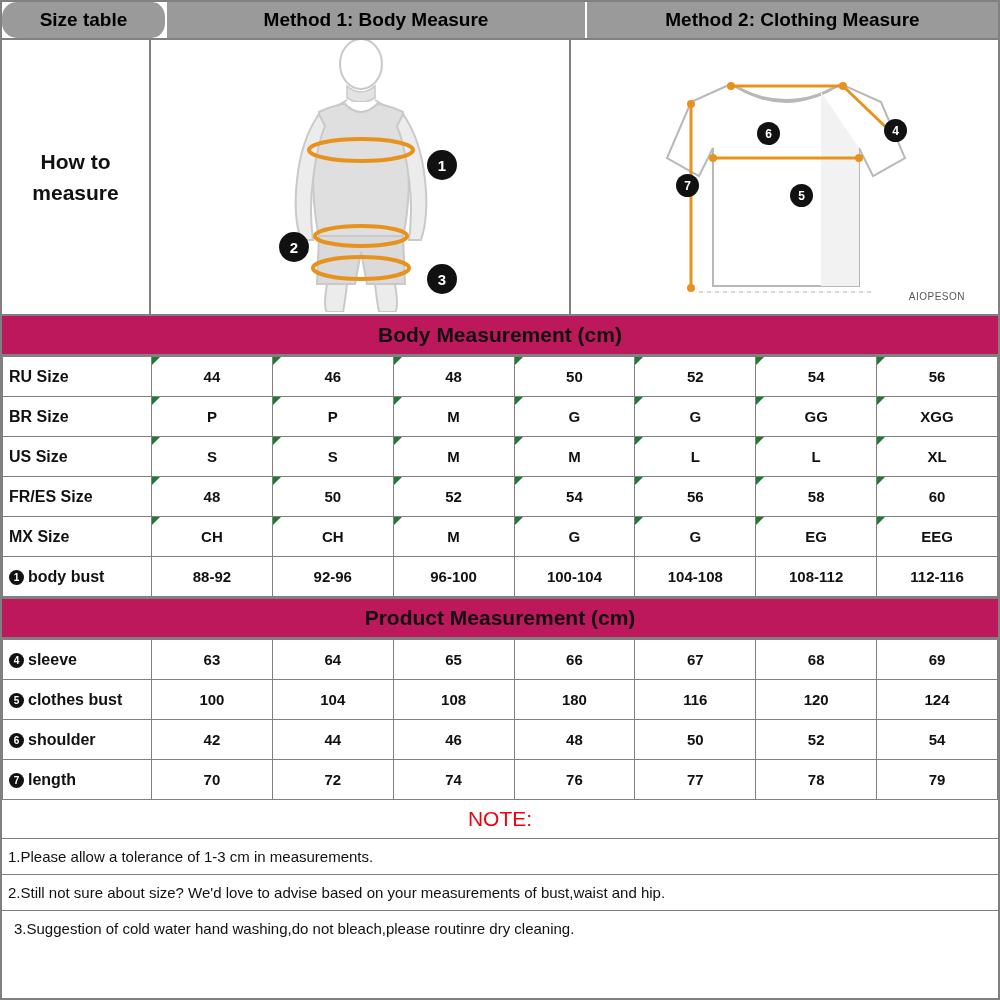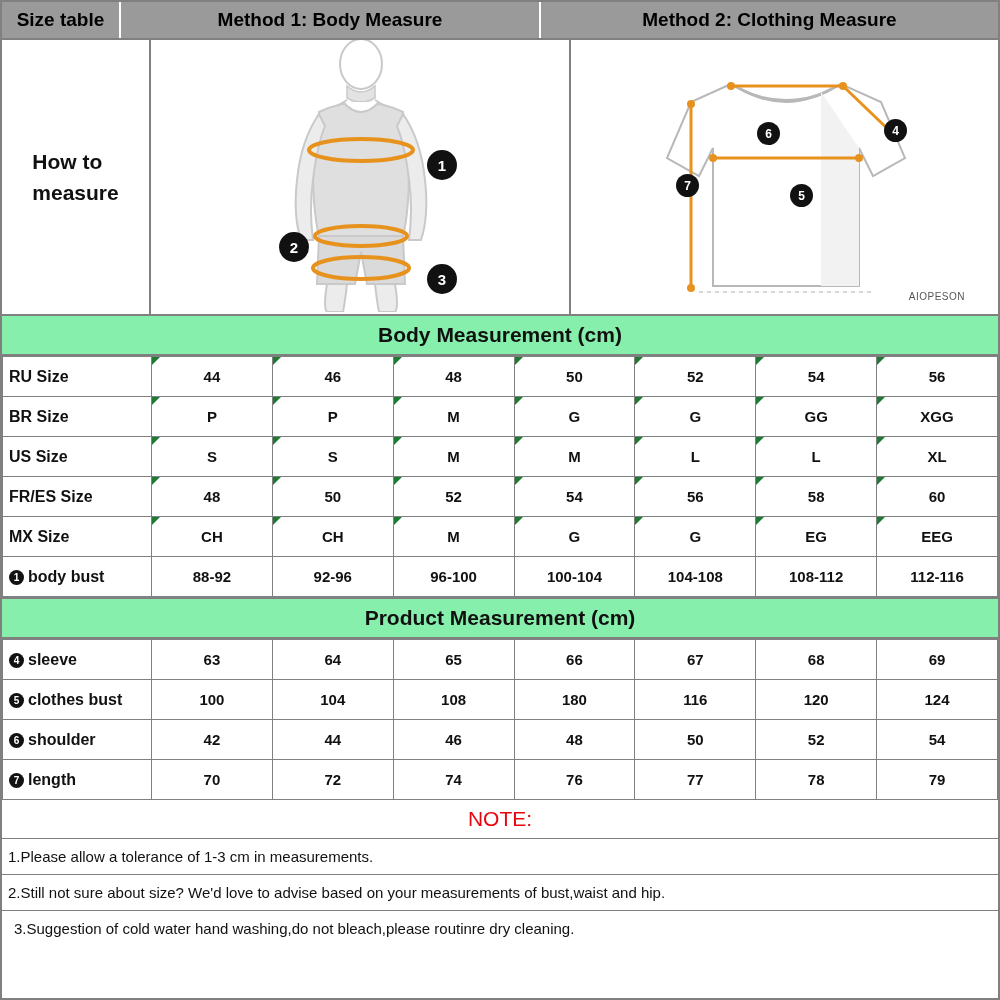--- a/index.html
+++ b/index.html
@@ -30,41 +30,42 @@
   .top-head .cell {
     display: flex;
     align-items: center;
     justify-content: center;
     background: #9a9a9a;
     color: #000;
     font-weight: bold;
     font-size: 19px;
     box-sizing: border-box;
   }
-  .th-1 { width: 119px; border-right: 2px solid #ffffff; font-size: 17px; }
+  .th-1 { width: 165px; border-right: 2px solid #ffffff; font-size: 17px; border-radius: 15px; }
   .th-2 { width: 420px; border-right: 2px solid #ffffff; }
   .th-3 { flex: 1; }
 
   
   .illus-row {
     display: flex;
     height: 274px;
     border-bottom: 2px solid #808080;
   }
   .illus-cell {
     box-sizing: border-box;
     position: relative;
     background: #ffffff;
   }
   .ic-1 {
     width: 149px;
     border-right: 2px solid #808080;
     display: flex;
     align-items: center;
     justify-content: center;
+    text-align: center;
     font-size: 21px;
     font-weight: bold;
     line-height: 1.5;
   }
   .ic-2 { width: 420px; border-right: 2px solid #808080; }
   .ic-3 { flex: 1; }
 
   .badge {
     position: absolute;
     width: 30px;
@@ -84,21 +85,21 @@
     position: absolute;
     right: 33px;
     bottom: 12px;
     font-size: 10px;
     color: #555;
     letter-spacing: 0.5px;
   }
 
   
   .section-bar {
-    background: #86efac;
+    background: #be185d;
     text-align: center;
     font-size: 21px;
     font-weight: bold;
     padding: 7px 0;
     border-bottom: 2px solid #808080;
   }
 
   
   table.size {
     border-collapse: collapse;

